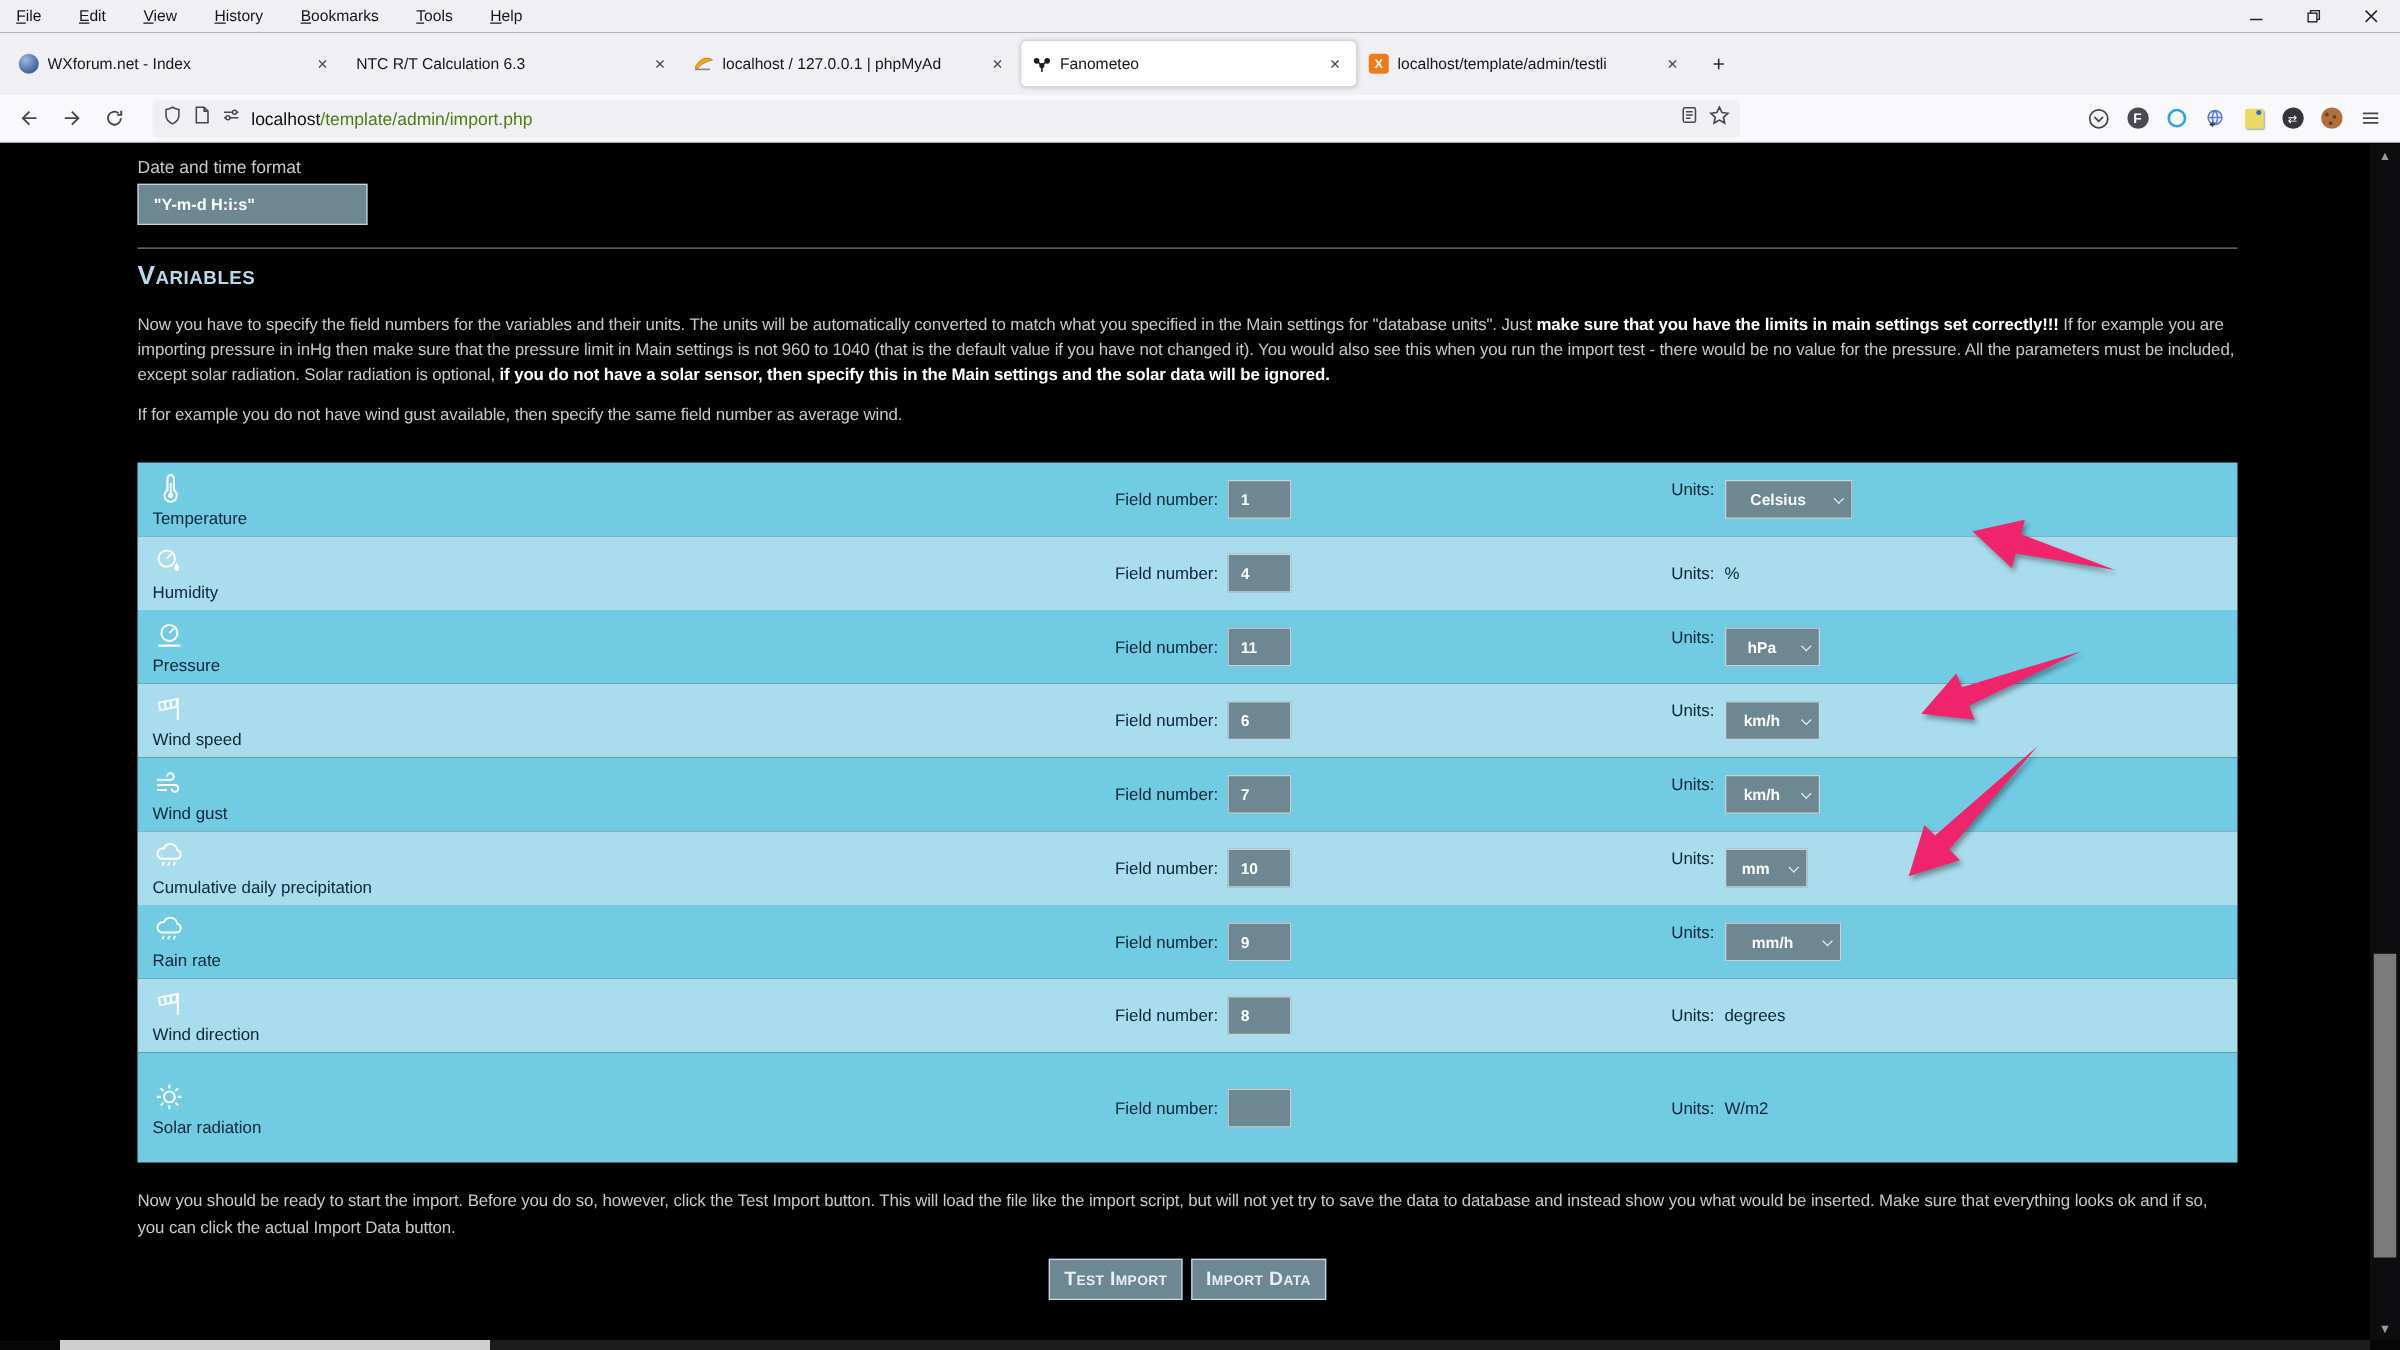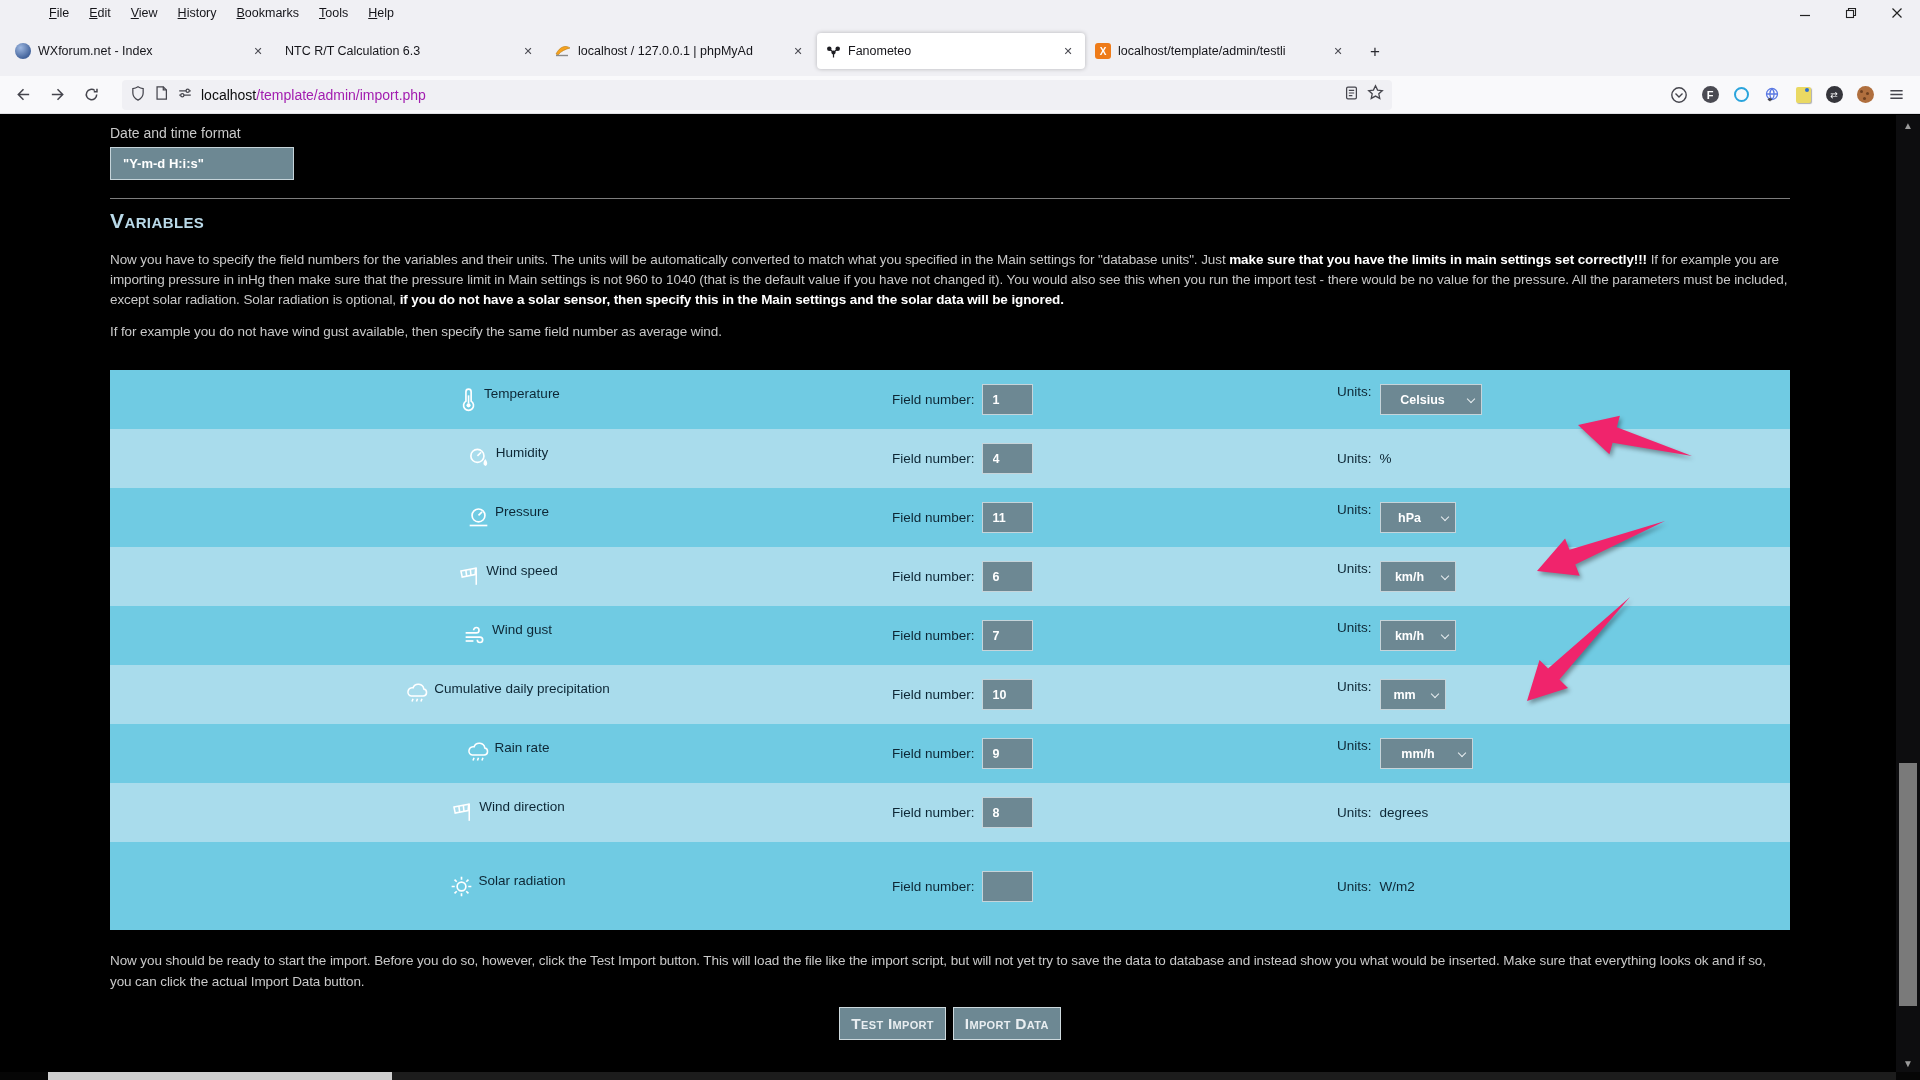--- a/index.html
+++ b/index.html
@@ -2,21 +2,21 @@
 <html><head>
 <meta charset="utf-8">
 <style>
   * { margin:0; padding:0; box-sizing:border-box; }
   html,body { width:1920px; height:1080px; overflow:hidden; background:#000;
               font-family:"Liberation Sans", sans-serif; }
   .window { width:1920px; height:1080px; position:relative; background:#000; }
 
   
   .titlebar { height:26px; background:#f0f0f4; display:flex; align-items:center; }
-  .menu { display:flex; align-items:center; padding-left:6px; gap:6px;margin-left:36px; }
+  .menu { display:flex; align-items:center; padding-left:6px; gap:16px; }
   .mi { display:inline-block; font-size:12.5px; color:#15151a; padding:3px 7px; cursor:default; }
   .mi::first-letter { text-decoration:underline; }
   .winctl { margin-left:auto; display:flex; height:26px; }
   .winbtn { width:46px; height:26px; display:flex; align-items:center; justify-content:center;
             color:#222; font-size:12px; }
   .winbtn svg { display:block; }
 
   .tabbar { height:50px; background:#f0f0f4; display:flex; align-items:flex-end; padding:0 6px; }
   .tab { width:268px; height:36px; margin:0 1px 7px 1px; border-radius:4px; display:flex;
          align-items:center; padding:0 8px; gap:7px; color:#15151a; font-size:12.5px; position:relative; }
@@ -34,21 +34,21 @@
   .fav-xampp { background:#ee7b19; color:#fff; }
   .newtab { width:30px; height:30px; margin:0 0 9px 4px; display:flex; align-items:center;
             justify-content:center; font-size:17px; color:#2a2a30; border-radius:4px; }
 
   .toolbar { height:38px; background:#f9f9fb; border-bottom:1px solid #e0e0e4;
              display:flex; align-items:center; padding:0 8px; gap:4px; }
   .navbtn { width:30px; height:30px; display:flex; align-items:center; justify-content:center; border-radius:4px; }
   .urlbar { width:1270px; height:30px; margin-left:12px; background:#f0f0f4; border-radius:4px;
             display:flex; align-items:center; padding:0 8px; gap:8px; }
   .urlbar .urltext { flex:1; font-size:14px; color:#0c0c0d; white-space:nowrap; overflow:hidden; }
-  .urltext .path { color:#a21caf; }
+  .urltext .path { color:#4d7c0f; }
   .ext-icons { margin-left:auto; display:flex; align-items:center; gap:11px; padding-right:6px; }
   .xicon { width:20px; height:20px; display:flex; align-items:center; justify-content:center; }
   .badge-f { width:17px; height:17px; border-radius:50%; background:#4a4a52; color:#fff;
              font-size:11px; font-weight:bold; display:flex; align-items:center; justify-content:center; }
   .ring-blue { width:15px; height:15px; border-radius:50%; border:2.5px solid #2aa4dc; }
   .note-yellow { width:15px; height:16px; background:#ead963; border-radius:2px; position:relative;
                  box-shadow:1px 1px 1px rgba(0,0,0,.3); }
   .note-yellow::after { content:""; position:absolute; right:2px; top:1px; width:4px; height:4px;
                  border-radius:50%; background:#2d6fd0; }
   .cookie { width:17px; height:17px; border-radius:50%; background:#b06f3e; position:relative; }
@@ -70,21 +70,21 @@
             color:#b9d9e8; font-weight:bold; }
   .para { margin-top:17px; font-size:13.5px; line-height:20px; letter-spacing:-0.1px; color:#c9c9c9; }
   .para b { color:#fff; }
   .para2 { margin-top:12px; }
 
   .vtable { margin-top:28px; }
   .vrow { display:grid; grid-template-columns:770px 445px auto; align-items:center;
           min-height:59px; padding:0 12px; color:#0d2735; font-size:13.5px; }
   .vrow.dark  { background:#70cbe3; }
   .vrow.light { background:#a9dcec; }
-  .vrow .cell-id { display:flex; flex-direction:row; justify-content:center; gap:3px; padding:6px 0; }
+  .vrow .cell-id { display:flex; flex-direction:column; justify-content:center; gap:3px; padding:6px 0; }
   .wicon { width:27px; height:27px; }
   .wicon svg { display:block; }
   .rowlabel { font-size:13.5px; }
   .cell-field { display:flex; align-items:center; gap:7px; }
   .fnum { width:51px; height:31px; background:#6d8893; border:1px solid #c6d4da; color:#fff;
           font-weight:bold; font-size:12.5px; padding:0 10px; font-family:"Liberation Sans",sans-serif; }
   .cell-units { display:flex; align-items:flex-start; gap:8px; }
   .sel { position:relative; height:31px; background:#6d8893; border:1px solid #c6d4da;
          color:#fff; font-weight:bold; font-size:12.5px; display:flex; align-items:center;
          justify-content:center; padding-right:16px; }

